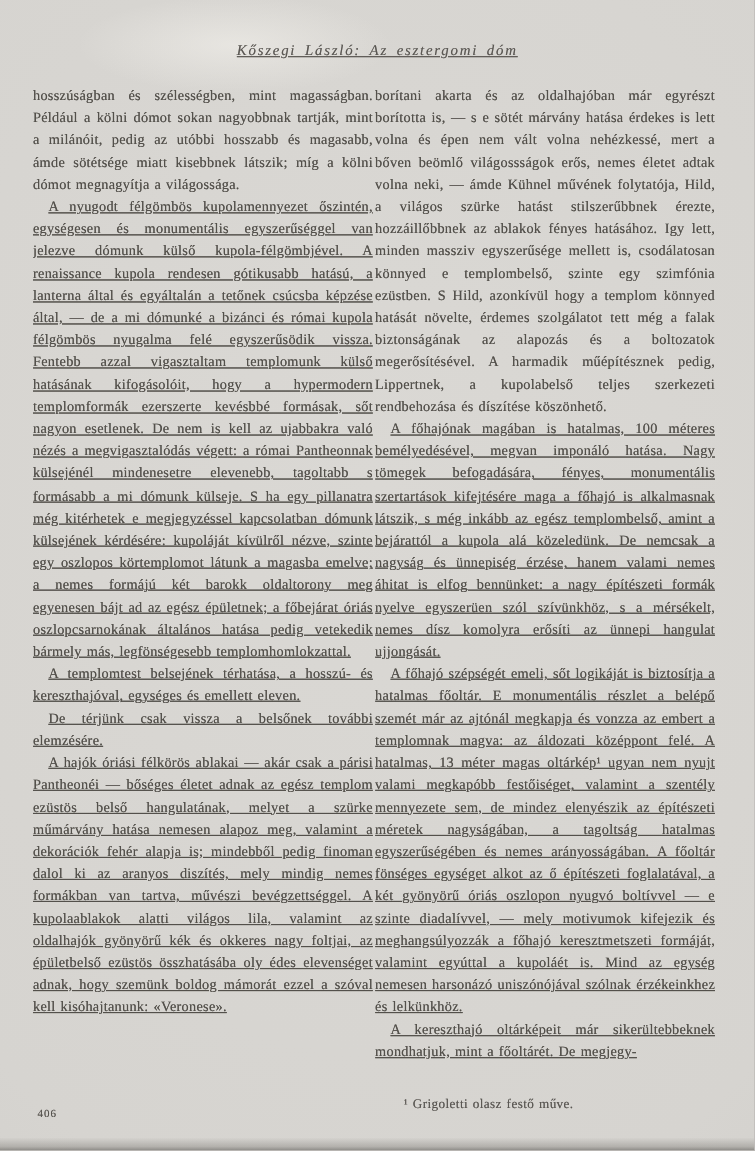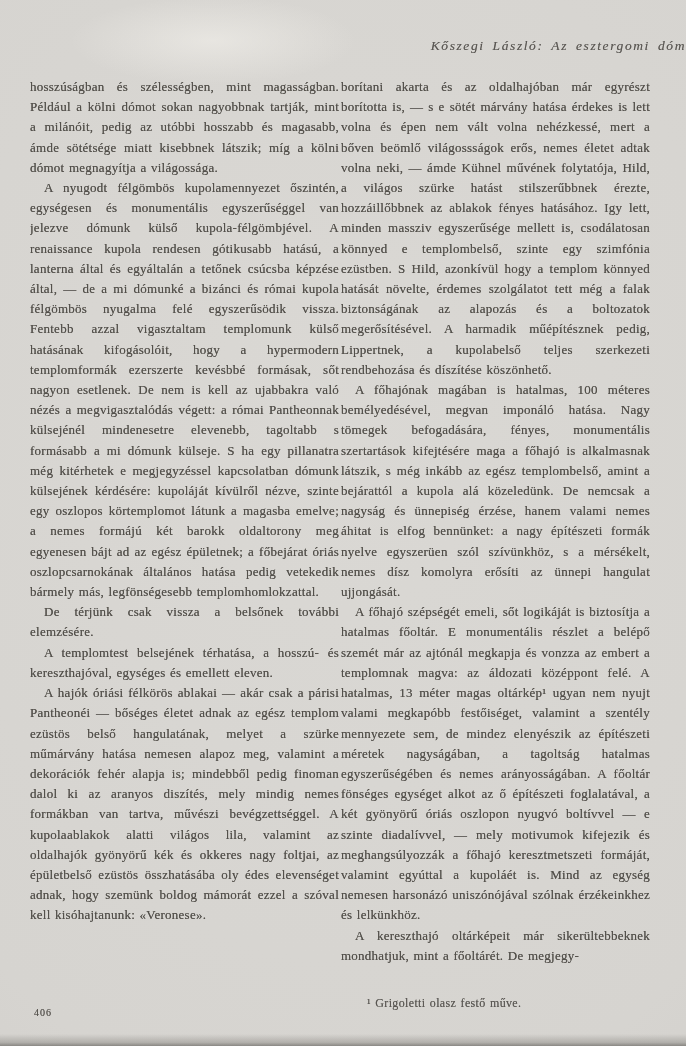--- a/index.html
+++ b/index.html
@@ -15,40 +15,41 @@
     content:"";position:absolute;left:60px;top:0;width:340px;height:90px;
     background:radial-gradient(60% 70% at 45% 45%, rgba(240,238,233,0.65) 0%, rgba(240,238,233,0) 70%);
     pointer-events:none;
   }
   .bottom-shade{
     position:absolute;left:0;right:0;bottom:0;height:12px;
     background:linear-gradient(to bottom, rgba(0,0,0,0) 0%, rgba(86,83,78,0.28) 70%, rgba(62,60,56,0.5) 100%);
   }
   .running-header{
     position:absolute;top:38px;left:0;width:100%;
-    text-align:right;font-style:italic;
+    text-align:center;font-style:italic;
     font-size:13.5px;letter-spacing:1.6px;word-spacing:3px;
     color:#5b5854;
     text-shadow:0 0 0.5px rgba(91,88,84,0.6);
+    text-decoration:underline;
   }
   .columns{
     position:absolute;top:77px;left:30px;
     display:flex;gap:2px;
   }
   .column{
     width:309px;
     font-size:13px;line-height:20.2px;
     text-align:justify;
     letter-spacing:0.25px;word-spacing:1px;
     text-shadow:0 0 0.55px rgba(83,80,75,0.8);
   }
   .column.left{height:931px;overflow:hidden;}
   .column.right{height:893px;overflow:hidden;}
   p.para{margin:0;padding:0;}
-  p.para.indent{text-indent:14px;}
+  p.para.indent{text-indent:14px;text-decoration:underline;}
   .footnote{
     position:absolute;left:367px;top:996px;width:295px;
     font-size:12px;letter-spacing:0.35px;word-spacing:1px;
     color:#5a5753;
     text-shadow:0 0 0.5px rgba(90,87,83,0.7);
   }
   .page-number{
     position:absolute;left:34px;top:1007px;
     font-size:10px;letter-spacing:1px;
     color:#56534e;
@@ -61,22 +62,22 @@
 
 <div class="page">
 
   <div class="running-header">Kőszegi László: Az esztergomi dóm</div>
 
   <div class="columns">
     <div class="column left">
 
     <p class="para">hosszúságban és szélességben, mint magasságban. Például a kölni dómot sokan nagyobbnak tartják, mint a milánóit, pedig az utóbbi hosszabb és magasabb, ámde sötétsége miatt kisebbnek látszik; míg a kölni dómot megnagyítja a világossága.</p>
         <p class="para indent">A nyugodt félgömbös kupolamennyezet őszintén, egységesen és monumentális egyszerűséggel van jelezve dómunk külső kupola-félgömbjével. A renaissance kupola rendesen gótikusabb hatású, a lanterna által és egyáltalán a tetőnek csúcsba képzése által, — de a mi dómunké a bizánci és római kupola félgömbös nyugalma felé egyszerűsödik vissza. Fentebb azzal vigasztaltam templomunk külső hatásának kifogásolóit, hogy a hypermodern templomformák ezerszerte kevésbbé formásak, sőt nagyon esetlenek. De nem is kell az ujabbakra való nézés a megvigasztalódás végett: a római Pantheonnak külsejénél mindenesetre elevenebb, tagoltabb s formásabb a mi dómunk külseje. S ha egy pillanatra még kitérhetek e megjegyzéssel kapcsolatban dómunk külsejének kérdésére: kupoláját kívülről nézve, szinte egy oszlopos körtemplomot látunk a magasba emelve; a nemes formájú két barokk oldaltorony meg egyenesen bájt ad az egész épületnek; a főbejárat óriás oszlopcsarnokának általános hatása pedig vetekedik bármely más, legfönségesebb templomhomlokzattal.</p>
+        <p class="para indent">A templomtest belsejének térhatása, a hosszú- és kereszthajóval, egységes és emellett eleven.</p>
         <p class="para indent">De térjünk csak vissza a belsőnek további elemzésére.</p>
-        <p class="para indent">A templomtest belsejének térhatása, a hosszú- és kereszthajóval, egységes és emellett eleven.</p>
         <p class="para indent">A hajók óriási félkörös ablakai — akár csak a párisi Pantheonéi — bőséges életet adnak az egész templom ezüstös belső hangulatának, melyet a szürke műmárvány hatása nemesen alapoz meg, valamint a dekorációk fehér alapja is; mindebből pedig finoman dalol ki az aranyos diszítés, mely mindig nemes formákban van tartva, művészi bevégzettséggel. A kupolaablakok alatti világos lila, valamint az oldalhajók gyönyörű kék és okkeres nagy foltjai, az épületbelső ezüstös összhatásába oly édes elevenséget adnak, hogy szemünk boldog mámorát ezzel a szóval kell kisóhajtanunk: «Veronese».</p>
       </div>
     <div class="column right">
 
     <p class="para">borítani akarta és az oldalhajóban már egyrészt borította is, — s e sötét márvány hatása érdekes is lett volna és épen nem vált volna nehézkessé, mert a bőven beömlő világossságok erős, nemes életet adtak volna neki, — ámde Kühnel művének folytatója, Hild, a világos szürke hatást stilszerűbbnek érezte, hozzáillőbbnek az ablakok fényes hatásához. Igy lett, minden massziv egyszerűsége mellett is, csodálatosan könnyed e templombelső, szinte egy szimfónia ezüstben. S Hild, azonkívül hogy a templom könnyed hatását növelte, érdemes szolgálatot tett még a falak biztonságának az alapozás és a boltozatok megerősítésével. A harmadik műépítésznek pedig, Lippertnek, a kupolabelső teljes szerkezeti rendbehozása és díszítése köszönhető.</p>
         <p class="para indent">A főhajónak magában is hatalmas, 100 méteres bemélyedésével, megvan imponáló hatása. Nagy tömegek befogadására, fényes, monumentális szertartások kifejtésére maga a főhajó is alkalmasnak látszik, s még inkább az egész templombelső, amint a bejárattól a kupola alá közeledünk. De nemcsak a nagyság és ünnepiség érzése, hanem valami nemes áhitat is elfog bennünket: a nagy építészeti formák nyelve egyszerüen szól szívünkhöz, s a mérsékelt, nemes dísz komolyra erősíti az ünnepi hangulat ujjongását.</p>
         <p class="para indent">A főhajó szépségét emeli, sőt logikáját is biztosítja a hatalmas főoltár. E monumentális részlet a belépő szemét már az ajtónál megkapja és vonzza az embert a templomnak magva: az áldozati középpont felé. A hatalmas, 13 méter magas oltárkép¹ ugyan nem nyujt valami megkapóbb festőiséget, valamint a szentély mennyezete sem, de mindez elenyészik az építészeti méretek nagyságában, a tagoltság hatalmas egyszerűségében és nemes arányosságában. A főoltár fönséges egységet alkot az ő építészeti foglalatával, a két gyönyörű óriás oszlopon nyugvó boltívvel — e szinte diadalívvel, — mely motivumok kifejezik és meghangsúlyozzák a főhajó keresztmetszeti formáját, valamint egyúttal a kupoláét is. Mind az egység nemesen harsonázó uniszónójával szólnak érzékeinkhez és lelkünkhöz.</p>
         <p class="para indent">A kereszthajó oltárképeit már sikerültebbeknek mondhatjuk, mint a főoltárét. De megjegy-</p>
       </div>
   </div>

